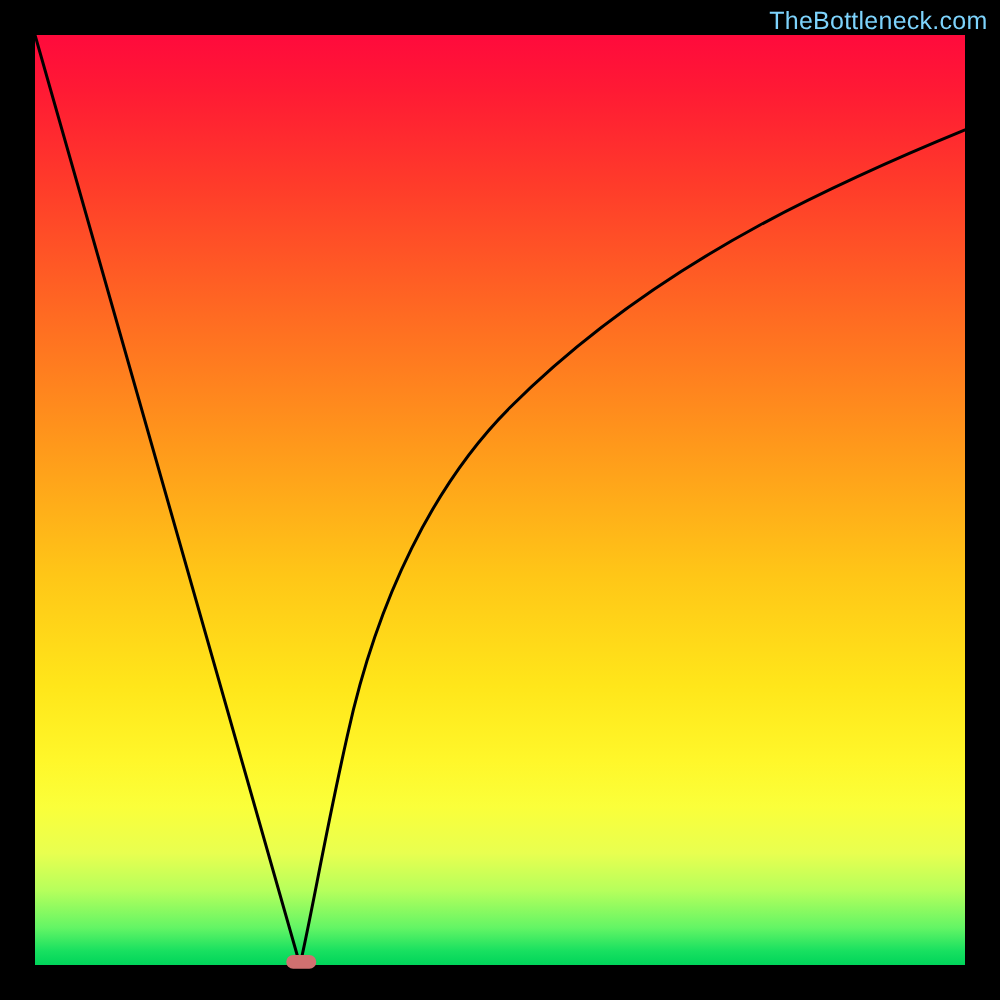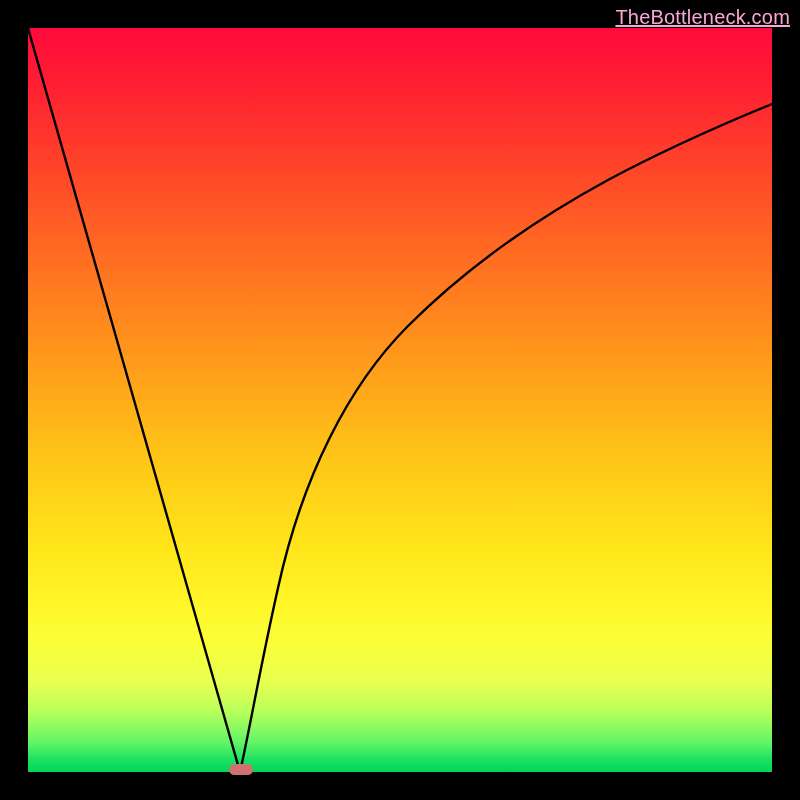--- a/index.html
+++ b/index.html
@@ -38,25 +38,24 @@
       #b6ff5c 92%,
       #63f565 96%,
       #18e060 98.5%,
       #00d45a 100%
     );
   }
   .watermark {
     position: absolute;
     top: 6px;
     right: 10px;
-    color: #f9a8d4;
+    color: #7dd3fc;
     font-size: 20px;
     letter-spacing: 0.2px;
     white-space: nowrap;
-    text-decoration: underline;
   }
   svg.curve {
     position: absolute;
     left: 0;
     top: 0;
     width: 744px;
     height: 744px;
   }
   .marker {
     position: absolute;

